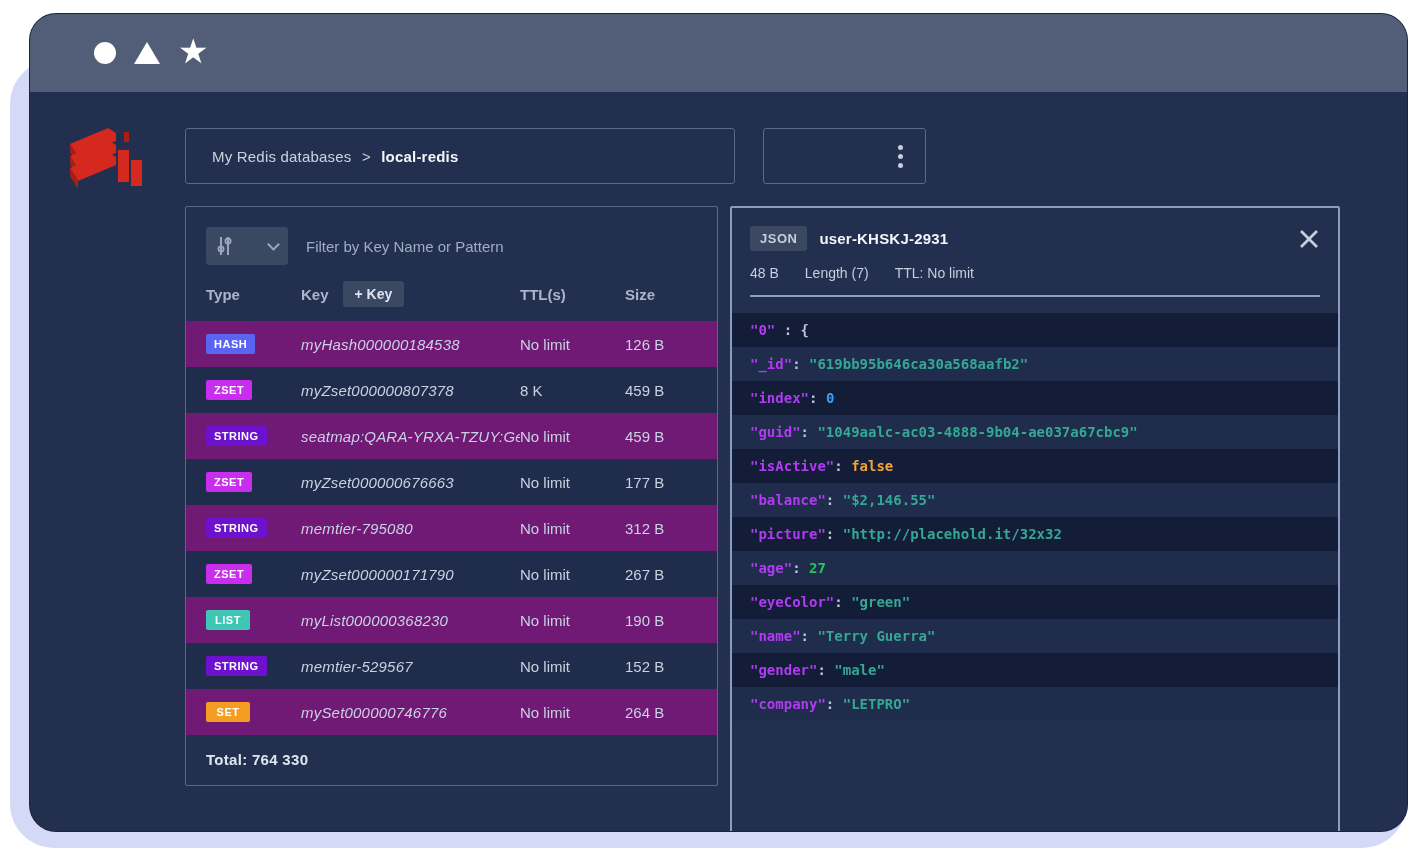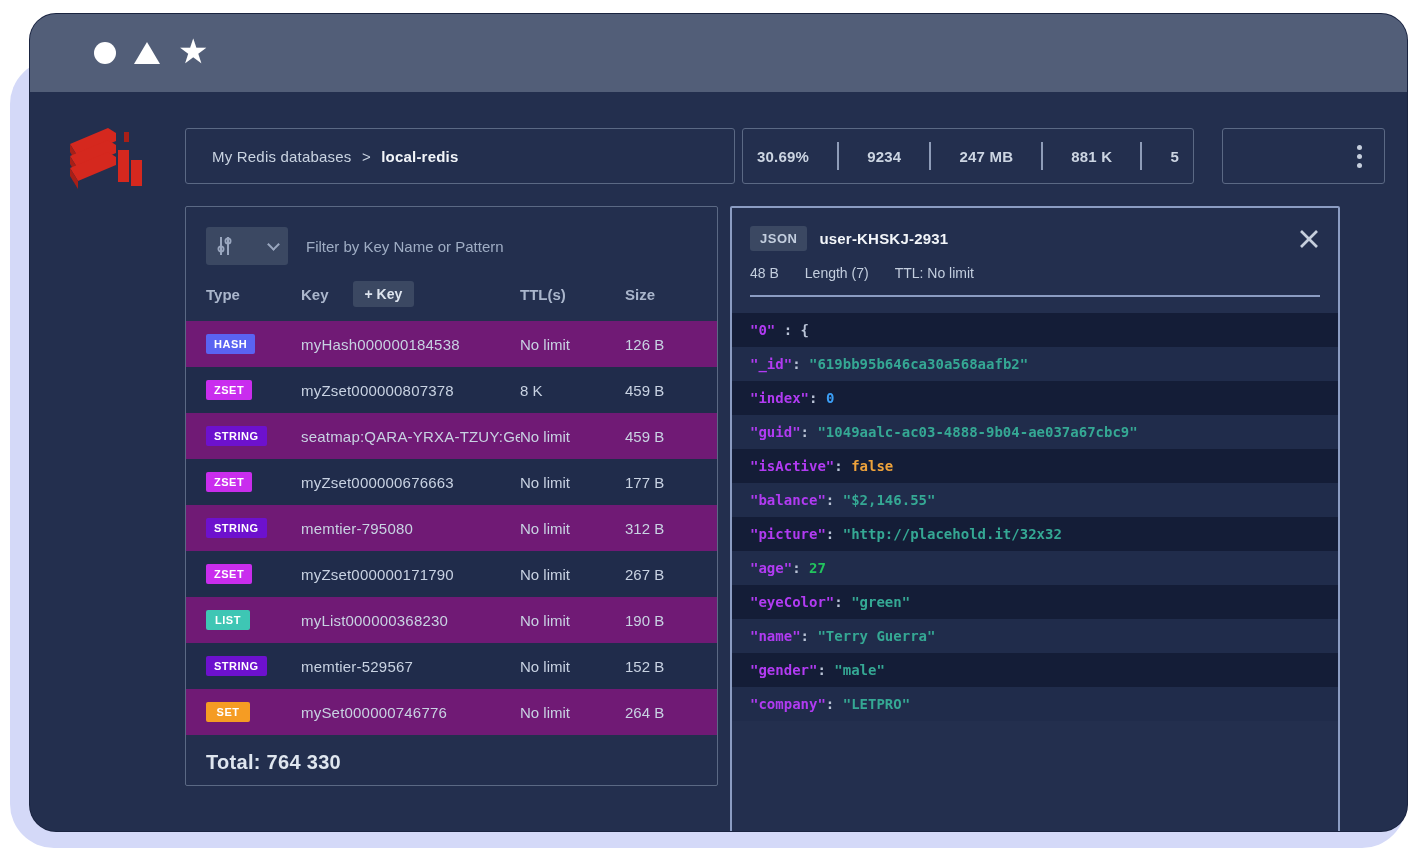--- a/index.html
+++ b/index.html
@@ -42,36 +42,36 @@
   .keylist-panel { margin-left:123px; width:533px; height:580px; border:1px solid #5b6984;
                    border-radius:2px; background:#232f4e; overflow:hidden; }
   .filter-row { display:flex; align-items:center; padding:20px 20px 10px 20px; }
   .filter-dd { width:82px; height:38px; background:#3b4862; border-radius:3px; display:flex;
                align-items:center; justify-content:space-between; padding:0 10px; cursor:pointer; }
   .chev { width:9px; height:9px; border-right:2px solid #9aa7bf; border-bottom:2px solid #9aa7bf;
           transform:rotate(45deg); margin-top:-4px; }
   .filter-placeholder { margin-left:18px; font-size:15px; color:#9fadc4; }
   .table-header { display:flex; align-items:center; padding:6px 20px 14px 20px; font-size:15px; color:#aab6cc; font-weight:bold;justify-content:flex-end; }
   .th-type { width:95px; }
-  .th-keywrap { flex:1; display:flex; align-items:center; gap:24px; }
+  .th-keywrap { flex:1; display:flex; align-items:center; gap:14px; }
   .addkey-btn { background:#3b4862; color:#dde4ee; font-size:14px; padding:5px 12px; border:none;
                 border-radius:3px; cursor:pointer; font-weight:bold; }
   .th-ttl { width:105px; }
   .th-size { width:72px; }
 
   .krow { display:flex; align-items:center; height:46px; padding:0 20px; font-size:15px; color:#c8d2e2; }
   .krow.dark { background:#701a75; }
   .krow.light { background:#202c4b; }
   .kr-type { width:95px; }
   .badge { display:inline-block; color:#ffffff; font-size:11px; font-weight:bold; letter-spacing:.5px;
            padding:4px 8px; border-radius:2px; min-width:44px; text-align:center; }
-  .kr-key { flex:1; letter-spacing:.2px; white-space:nowrap; overflow:hidden; }
+  .kr-key { flex:1; letter-spacing:.2px; white-space:nowrap; overflow:hidden;font-style:italic; }
   .kr-ttl { width:105px; }
   .kr-size { width:72px; }
-  .total-row { padding:16px 20px; font-size:20px; font-weight:bold; color:#dfe6ef; letter-spacing:.3px; }
+  .total-row { padding:16px 20px; font-size:15px; font-weight:bold; color:#dfe6ef; letter-spacing:.3px; }
 
   .detail-panel { margin-left:12px; width:610px; height:684px; border:2px solid #8b9cc2; border-radius:2px;
                   background:#232f4e; overflow:hidden; }
   .detail-header { display:flex; align-items:center; padding:18px 18px 0 18px; }
   .type-chip { background:#3b4862; color:#c3cede; font-size:13px; font-weight:bold; letter-spacing:.5px;
                padding:5px 10px; border-radius:3px; }
   .detail-keyname { margin-left:12px; font-size:15px; font-weight:bold; color:#f2f5f9; letter-spacing:.2px; }
   .close-btn { margin-left:auto; cursor:pointer; display:flex; align-items:center; }
   .detail-meta { display:flex; gap:26px; padding:14px 18px 0 18px; font-size:14px; color:#c3cede; }
   .detail-rule { height:2px; background:#8b9cc2; margin:14px 18px 0 18px; }
@@ -116,31 +116,20 @@
       </div>
 
       <div class="box breadcrumb-box">
         <span class="breadcrumb">
           <span>My Redis databases</span>
           <span class="bc-sep">&gt;</span>
           <b>local-redis</b>
         </span>
       </div>
 
-      <div class="box stats-box" id="stats-box">
-          <span class="stat-item">30.69%</span>
-          <span class="stat-sep"></span>
-          <span class="stat-item">9234</span>
-          <span class="stat-sep"></span>
-          <span class="stat-item">247 MB</span>
-          <span class="stat-sep"></span>
-          <span class="stat-item">881 K</span>
-          <span class="stat-sep"></span>
-          <span class="stat-item">5</span>
-        </div>
 
       <div class="box menu-box">
         <div class="kebab">
             <i></i>
             <i></i>
             <i></i>
           </div>
       </div>
     </div>
 

